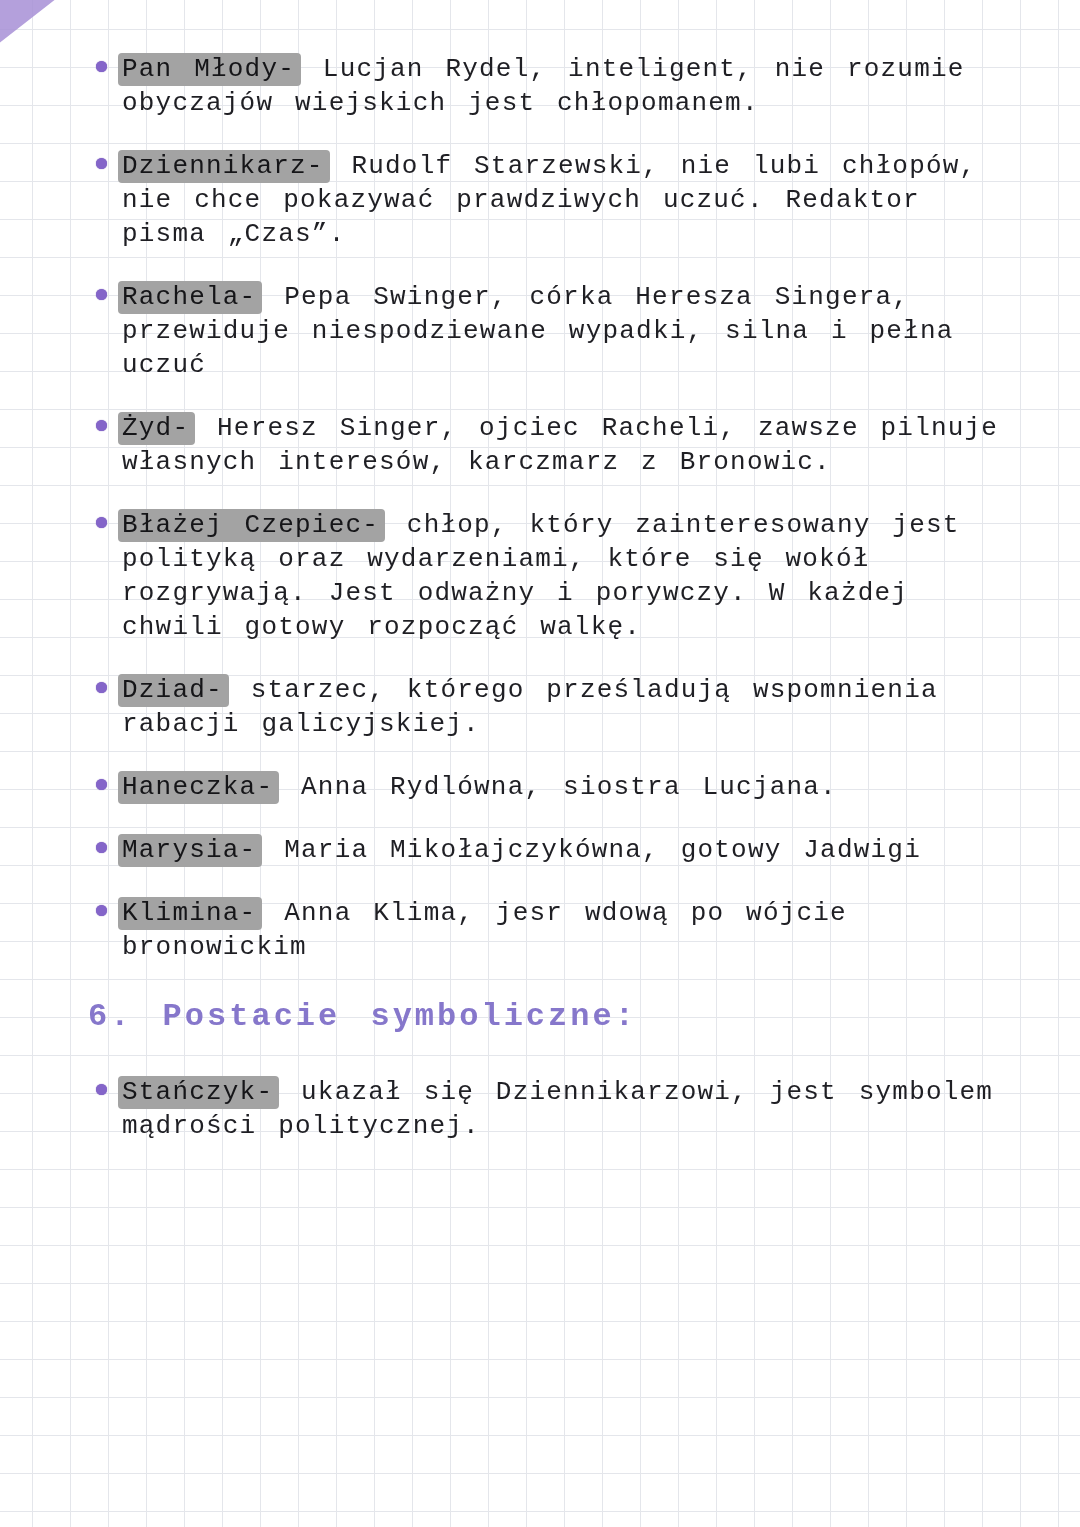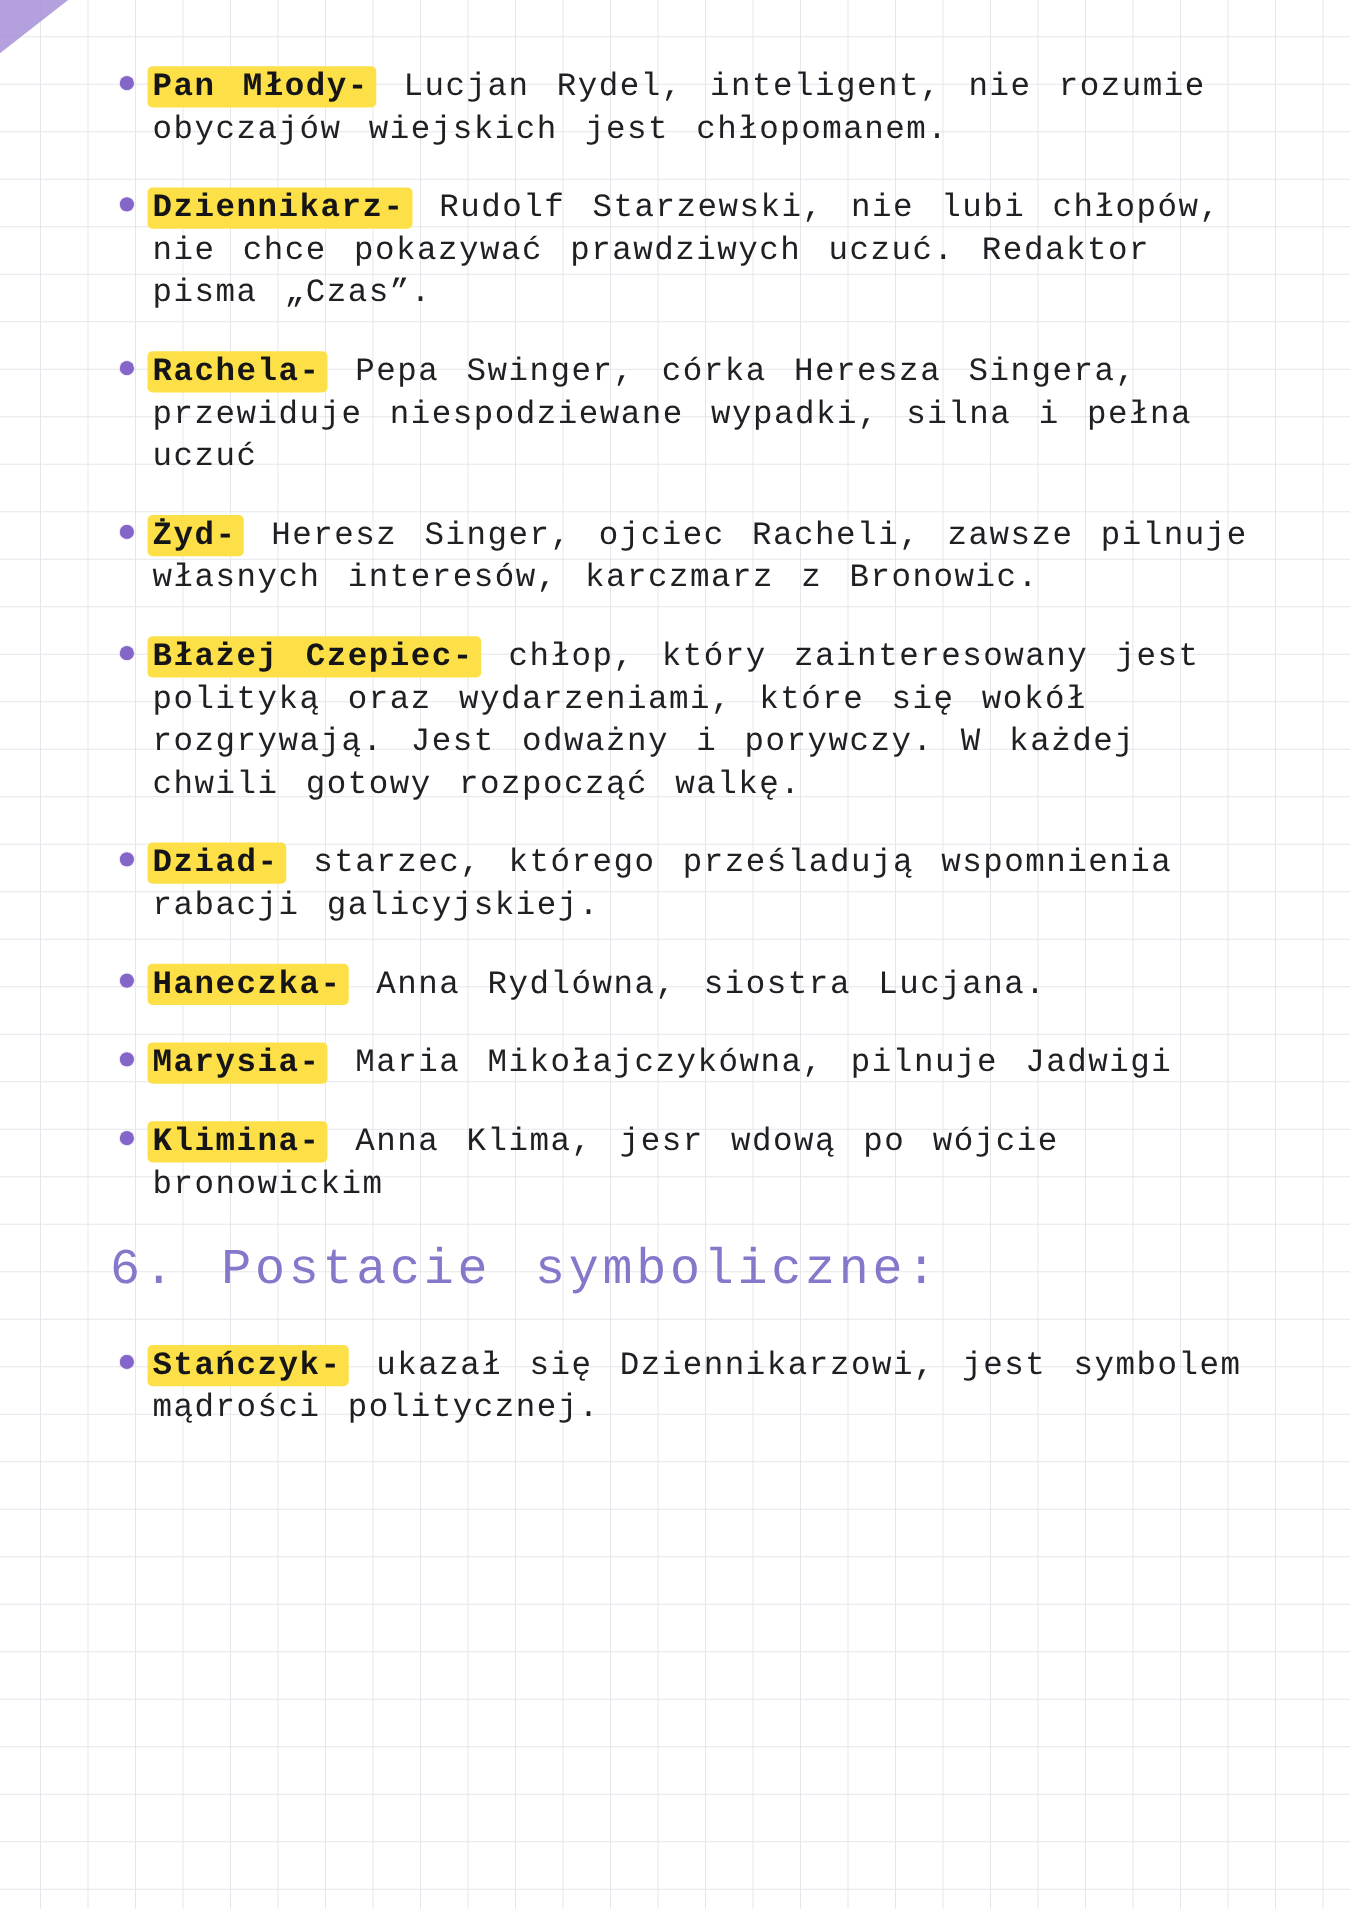--- a/index.html
+++ b/index.html
@@ -54,34 +54,34 @@
     left: -2px;
     top: 9px;
     width: 11px;
     height: 11px;
     border-radius: 50%;
     background: #8465c9;
     box-shadow: 0 0 1px #6a4cb0;
   }
 
   .char-name {
-    font-weight: 700;
+    font-weight: 400;
     color: #151518;
-    background: #fde047;
+    background: #a3a3a3;
     padding: 1px 6px 2px 4px;
     margin-left: -4px;
     border-radius: 4px;
     box-decoration-break: clone;
     -webkit-box-decoration-break: clone;
   }
 
   .section-heading {
-    font-size: 40px;
+    font-size: 32px;
     line-height: 48px;
-    font-weight: 400;
+    font-weight: 700;
     letter-spacing: 3px;
     word-spacing: 8px;
     color: #8677cb;
     margin: 8px 0 34px -10px;
   }
 </style>
 </head>
 <body>
 
 <div class="corner-decoration"></div>
@@ -129,21 +129,21 @@
 
   <div class="item">
     <span class="bullet"></span>
     <span class="char-name">Haneczka-</span>
     <span>Anna Rydlówna, siostra Lucjana.</span>
   </div>
 
   <div class="item">
     <span class="bullet"></span>
     <span class="char-name">Marysia-</span>
-    <span>Maria Mikołajczykówna, pilnuje Jadwigi</span>
+    <span>Maria Mikołajczykówna, gotowy Jadwigi</span>
   </div>
 
   <div class="item">
     <span class="bullet"></span>
     <span class="char-name">Klimina-</span>
     <span>Anna Klima, jesr wdową po wójcie bronowickim</span>
   </div>
 
 
   <h2 class="section-heading">6. Postacie symboliczne:</h2>

